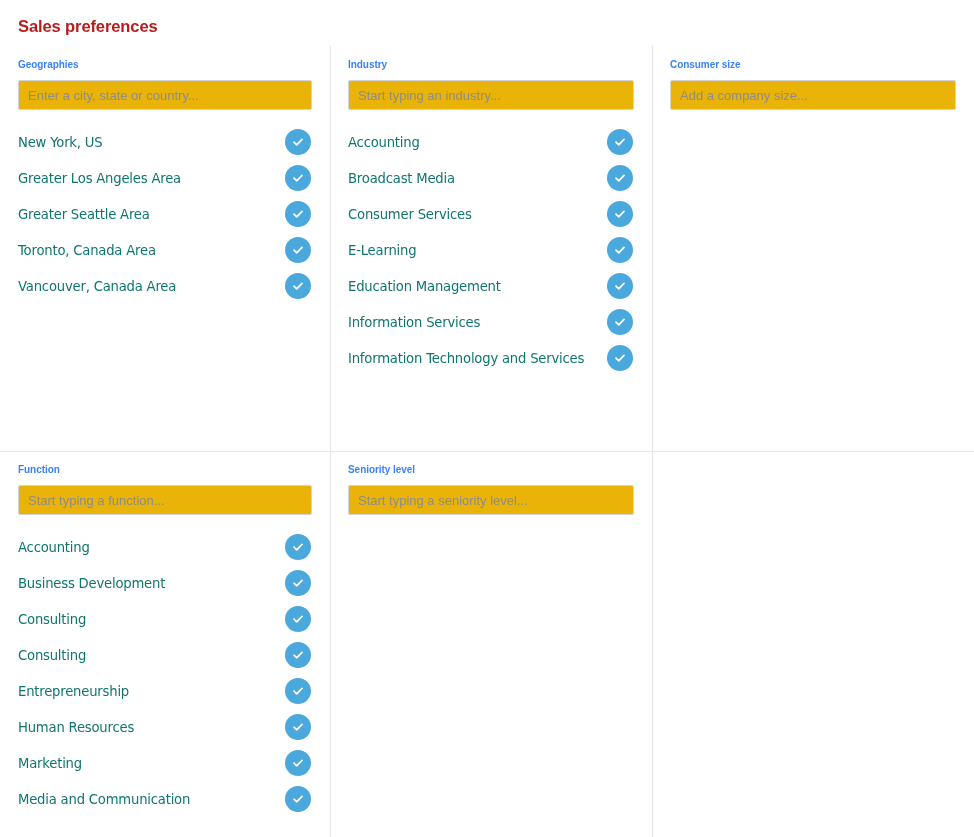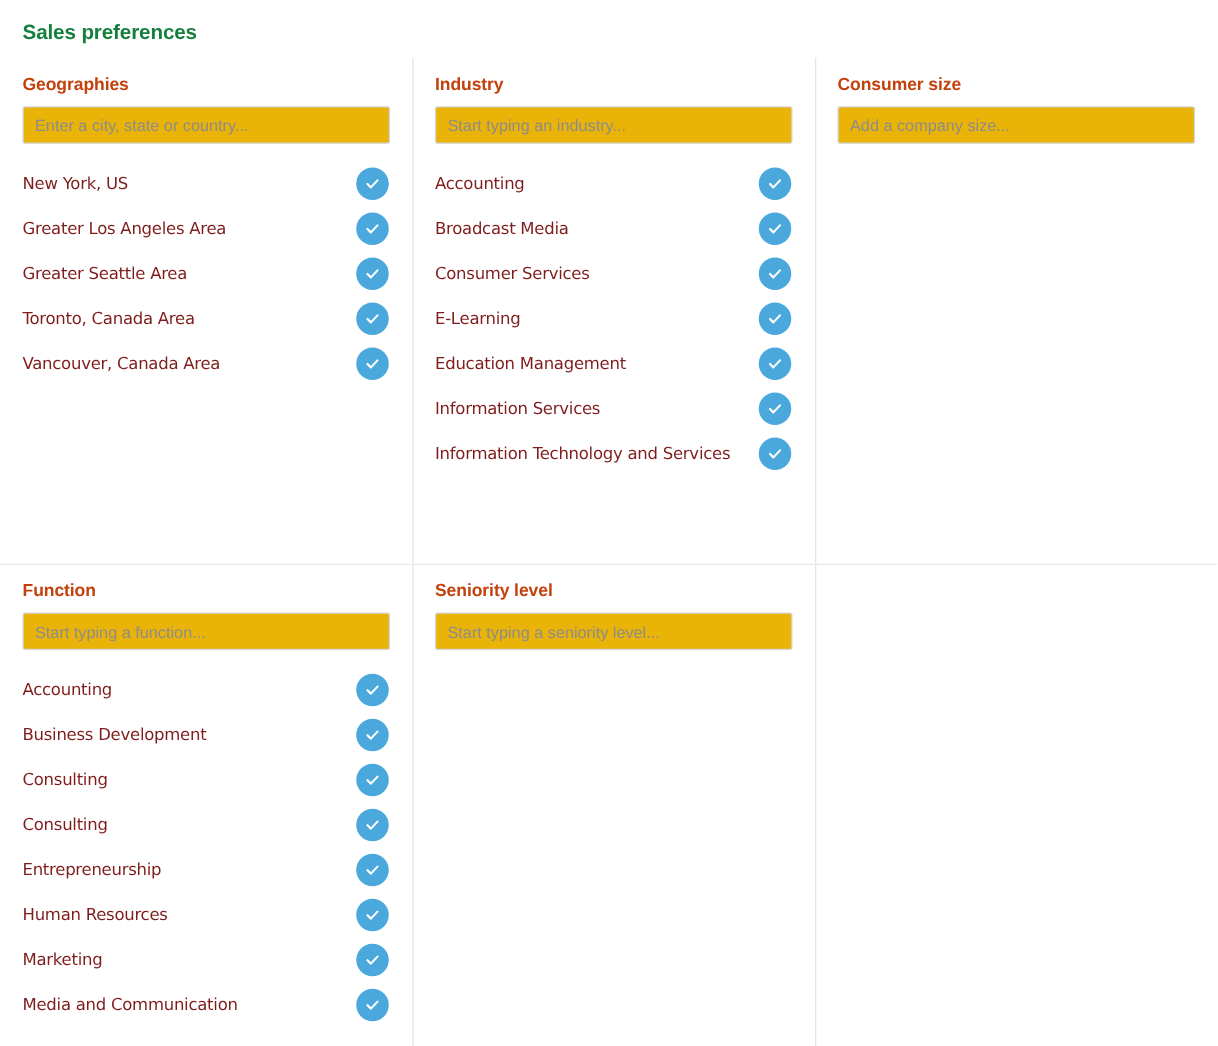--- a/index.html
+++ b/index.html
@@ -19,21 +19,21 @@
     background: #ffffff;
   }
 
   
   .page-title {
     position: absolute;
     left: 18px;
     top: 17px;
     font-size: 16.5px;
     font-weight: bold;
-    color: #15803d;
+    color: #b91c1c;
     letter-spacing: -0.1px;
     white-space: nowrap;
   }
 
   
   .grid {
     position: absolute;
     left: 0;
     top: 46px;
     width: 974px;
@@ -76,23 +76,23 @@
     position: absolute;
     left: 0;
     top: 405px;
     width: 974px;
     height: 1px;
     background: #e8e8e8;
   }
 
   
   .facet-title {
-    font-size: 14px;
+    font-size: 10px;
     font-weight: bold;
-    color: #c2410c;
+    color: #3b82f6;
     letter-spacing: -0.05px;
     white-space: nowrap;
     margin-bottom: 10px;
   }
 
   
   .facet-input {
     display: block;
     width: 100%;
     height: 30px;
@@ -120,21 +120,21 @@
   .option-row {
     position: relative;
     height: 36px;
     display: flex;
     align-items: center;
   }
 
   .option-label {
     font-family: "DejaVu Sans", sans-serif;
     font-size: 13.2px;
-    color: #7f1d1d;
+    color: #0f766e;
     white-space: nowrap;
     letter-spacing: -0.2px;
   }
 
   .check-btn {
     position: absolute;
     right: 1px;
     top: 5px;
     width: 26px;
     height: 26px;

